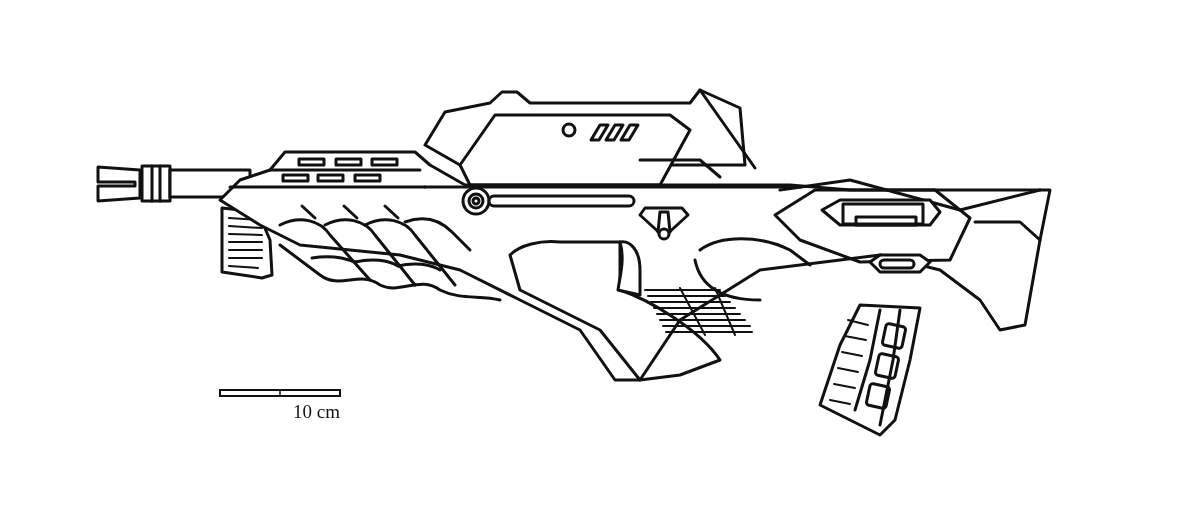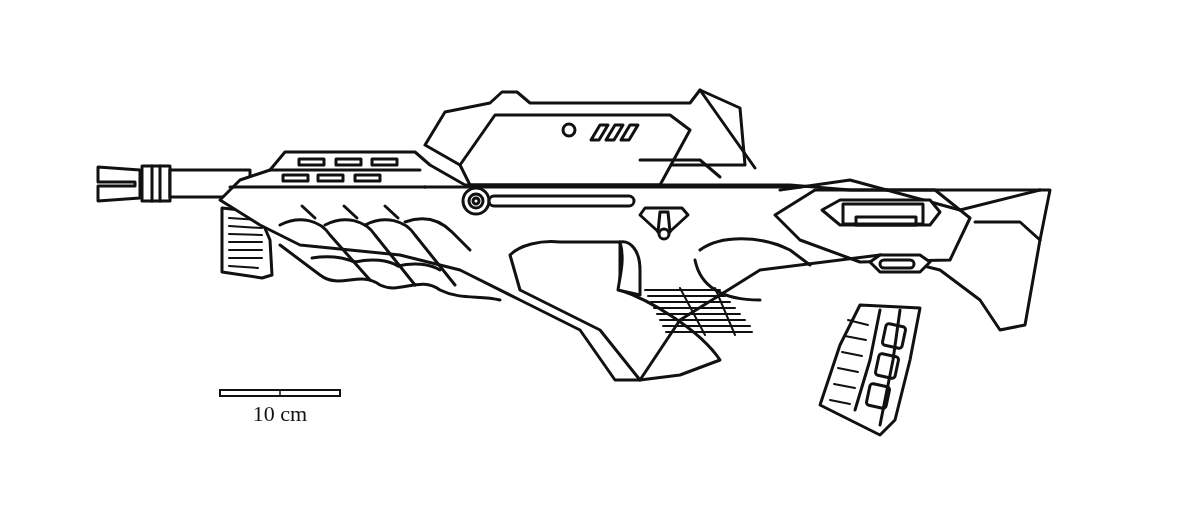--- a/index.html
+++ b/index.html
@@ -2,21 +2,21 @@
 <html><head>
   <meta charset="utf-8">
   <style>
     html, body { margin: 0; padding: 0; background: #ffffff; }
     body { width: 1200px; height: 526px; position: relative; overflow: hidden; font-family: "Liberation Serif", serif; }
     .canvas { position: absolute; left: 0; top: 0; width: 1200px; height: 526px; }
     .canvas svg { width: 1200px; height: 526px; display: block; }
     .ln { fill: #ffffff; stroke: #111111; stroke-width: 3; stroke-linejoin: round; stroke-linecap: round; }
     .ln2 { fill: none; stroke: #111111; stroke-width: 3; stroke-linejoin: round; stroke-linecap: round; }
     .thin { fill: none; stroke: #111111; stroke-width: 2; stroke-linecap: round; }
-    .scale-label { position: absolute; left: 220px; top: 401px; width: 120px; text-align: center; font-size: 22px; color: #111111; }
+    .scale-label { position: absolute; left: 220px; top: 401px; width: 120px; text-align: right; font-size: 19px; color: #111111; }
   </style>
 </head>
 <body>
 
 <div class="canvas">
   <svg viewBox="0 0 1200 526" xmlns="http://www.w3.org/2000/svg">
 
     <g>
       <path class="ln" d="M98 167 L140 170 L140 198 L98 201 L98 186 L135 186 L135 182 L98 182 Z"></path>
       <rect class="ln" x="142" y="166" width="28" height="35"></rect>

